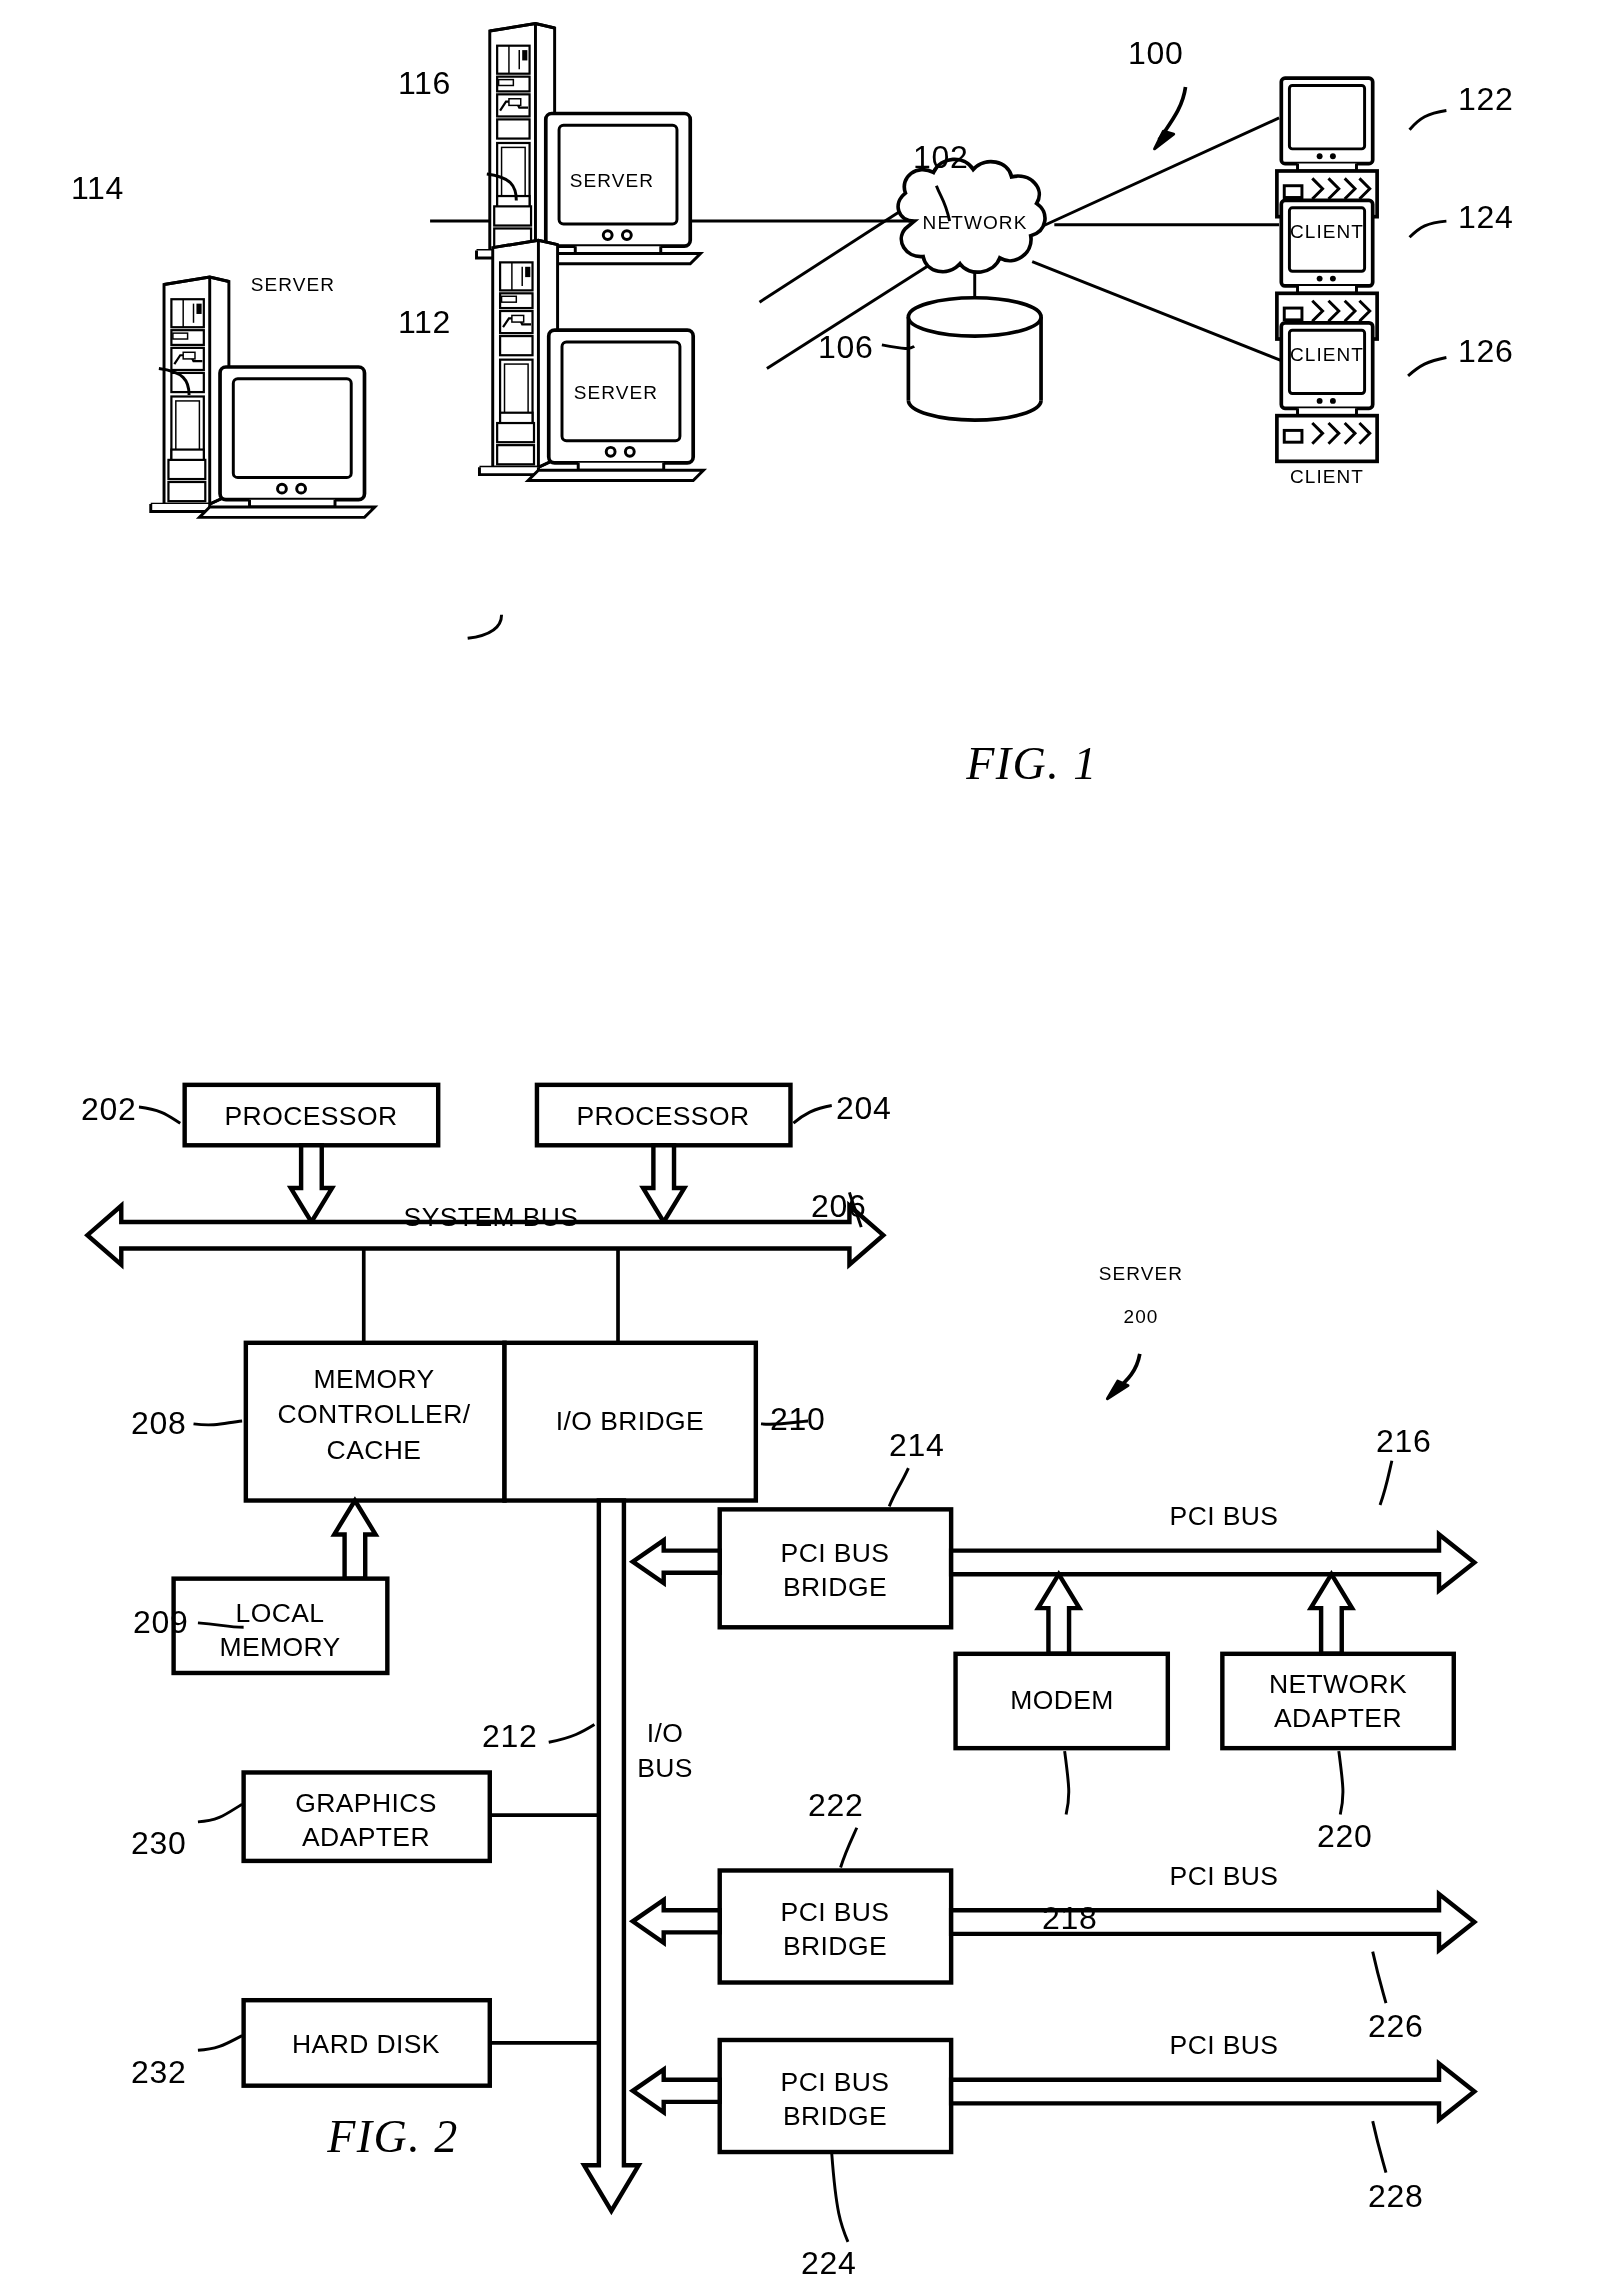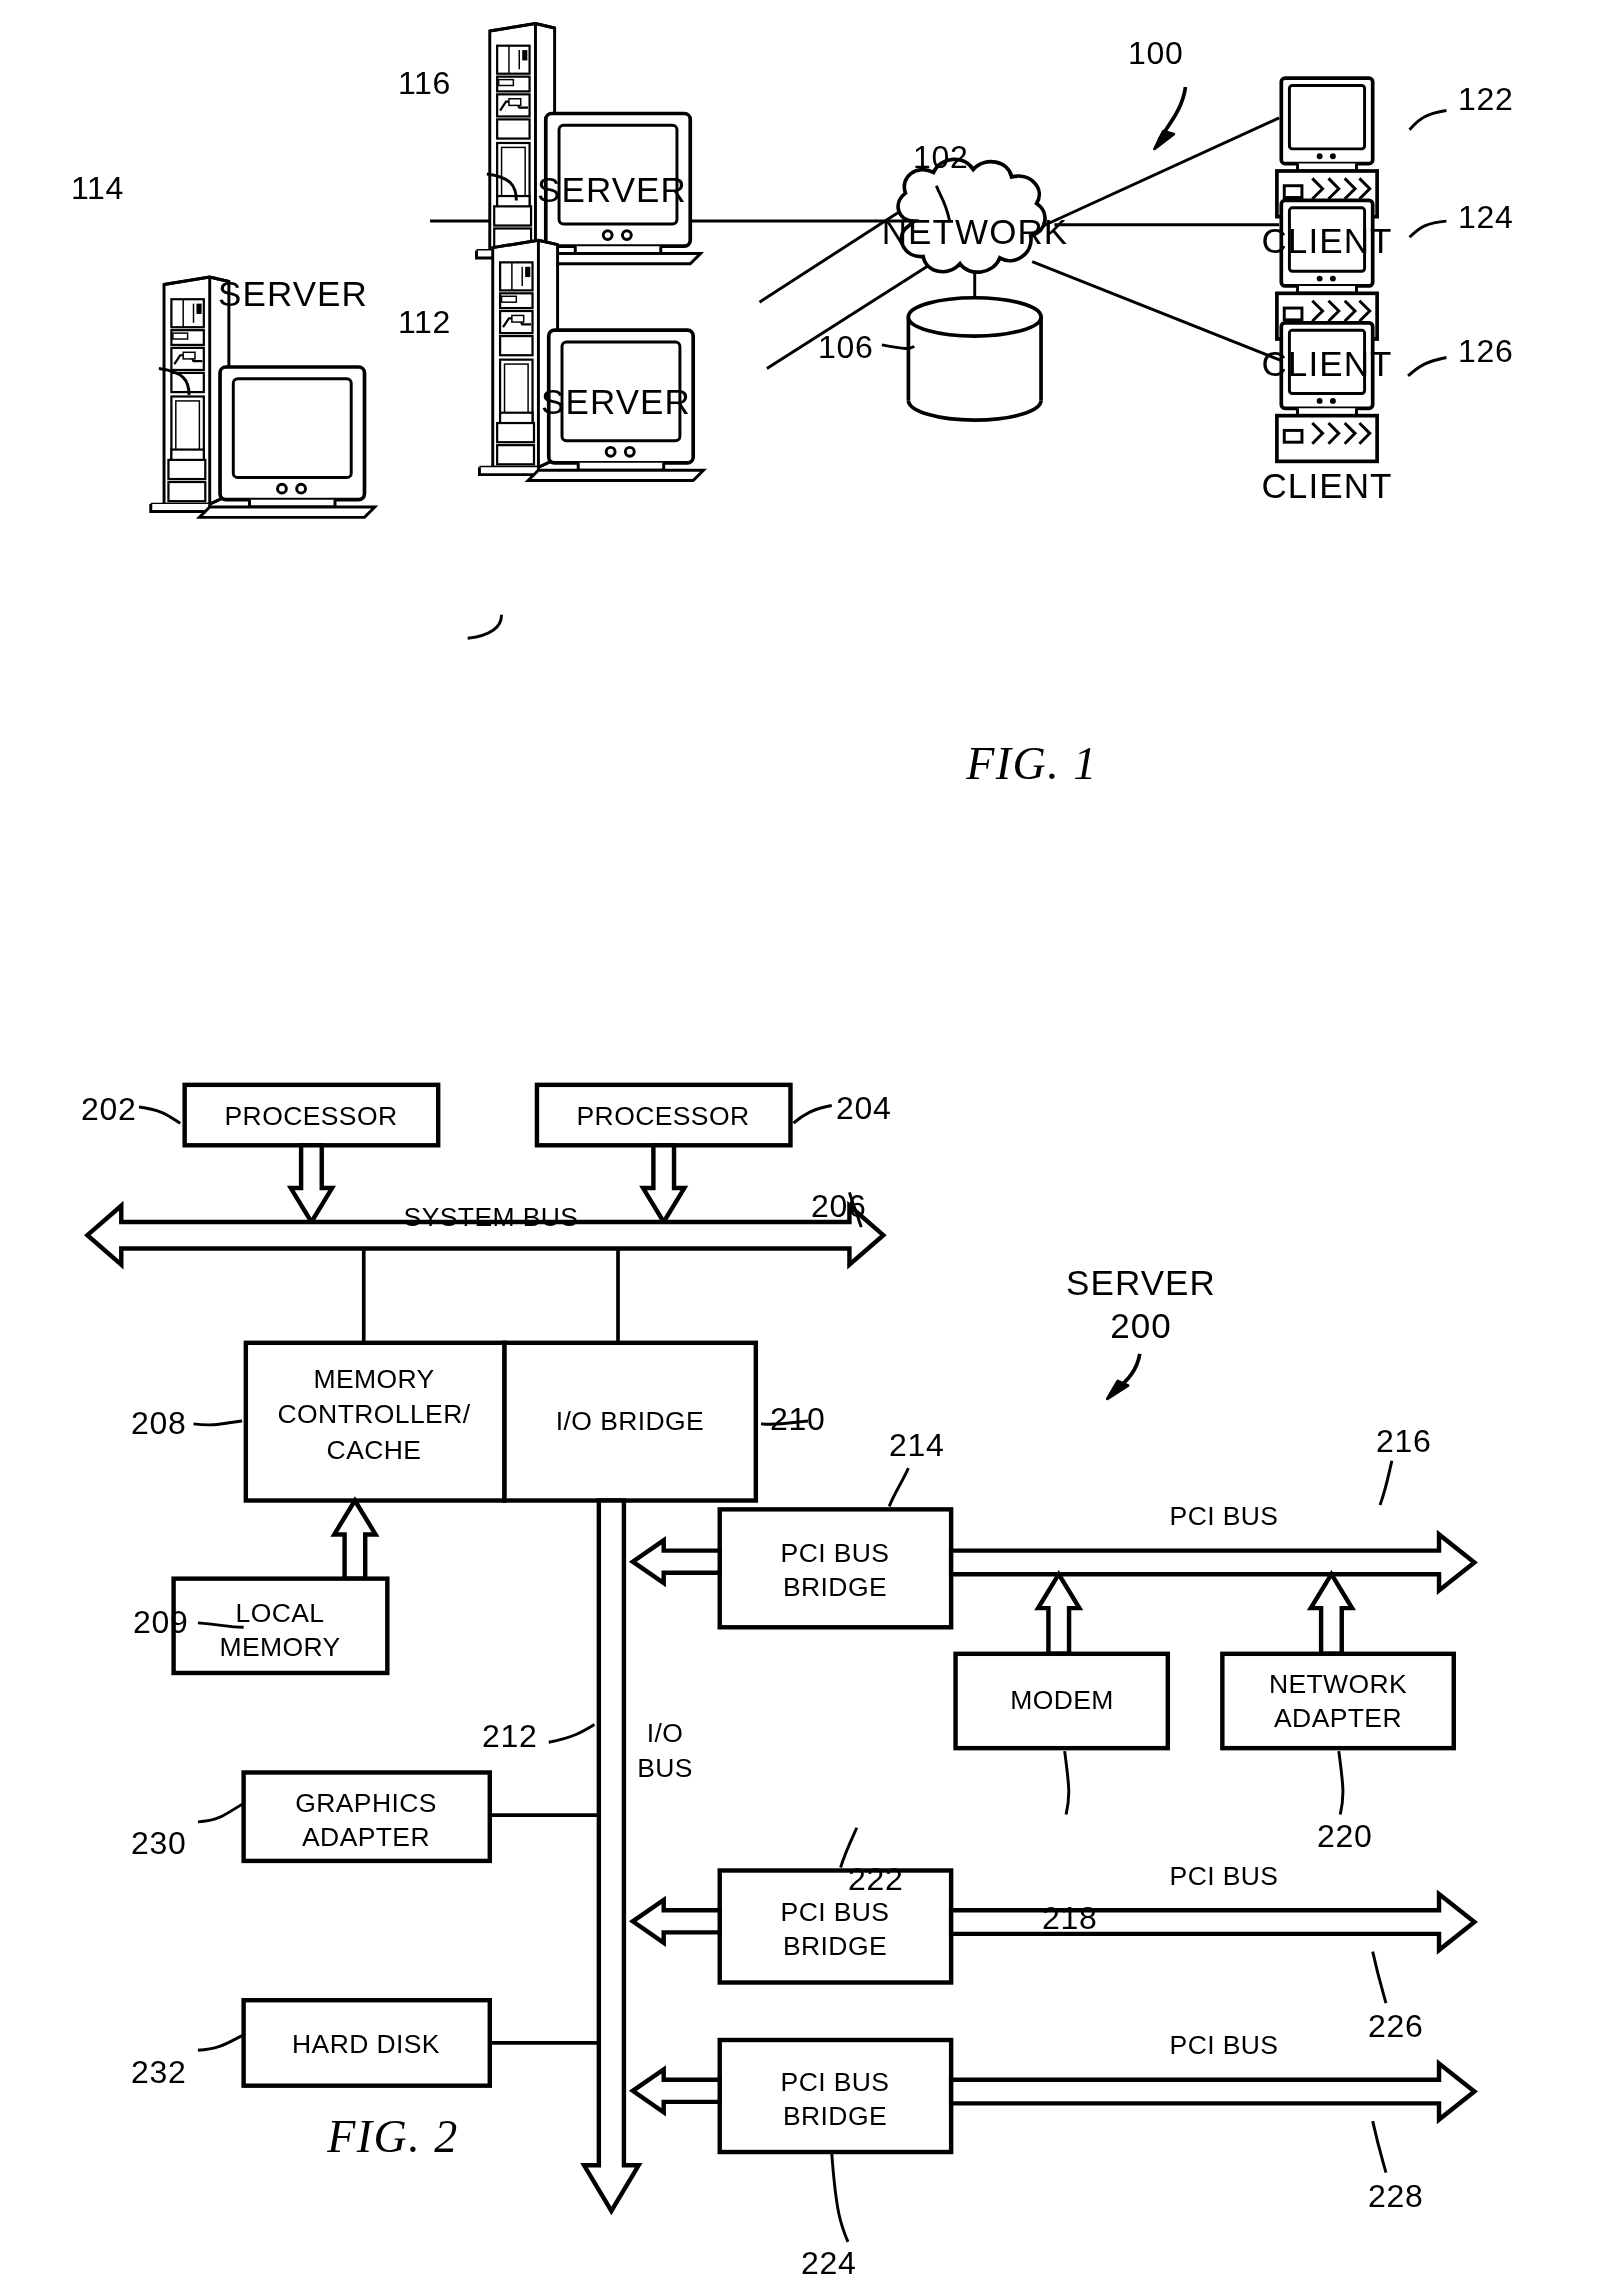--- a/index.html
+++ b/index.html
@@ -33,21 +33,21 @@
     font-weight: 400;
     color: #000;
     white-space: nowrap;
     letter-spacing: 0.4px;
   }
   .ref {
     font-size: 32px;
     letter-spacing: 0.7px;
   }
   .cap {
-    font-size: 35px;
+    font-size: 19px;
     letter-spacing: 1.1px;
   }
   .boxtext {
     font-size: 26.5px;
     text-align: center;
     line-height: 1.18;
     letter-spacing: 0.4px;
   }
   .fig {
     font-family: "Liberation Serif", serif;
@@ -361,21 +361,21 @@
   <div class="lbl boxtext ctr" style="left:1224px; top:1501px;">PCI BUS</div>
   <div class="lbl ref" style="left:1376px; top:1423px;">216</div>
 
   <div class="lbl boxtext ctr" style="left:1062px; top:1685px;">MODEM</div>
   <div class="lbl ref" style="left:1042px; top:1900px;">218</div>
 
   <div class="lbl boxtext ctr" style="left:1338px; top:1669px;">NETWORK</div>
   <div class="lbl boxtext ctr" style="left:1338px; top:1703px;">ADAPTER</div>
   <div class="lbl ref" style="left:1317px; top:1818px;">220</div>
 
-  <div class="lbl ref" style="left:808px; top:1861px;margin-left:40px;">222</div>
+  <div class="lbl ref" style="left:808px; top:1787px;">222</div>
   <div class="lbl boxtext ctr" style="left:835px; top:1897px;">PCI BUS</div>
   <div class="lbl boxtext ctr" style="left:835px; top:1931px;">BRIDGE</div>
 
   <div class="lbl boxtext ctr" style="left:1224px; top:1861px;">PCI BUS</div>
   <div class="lbl ref" style="left:1368px; top:2008px;">226</div>
 
   <div class="lbl ref" style="left:801px; top:2245px;">224</div>
   <div class="lbl boxtext ctr" style="left:835px; top:2067px;">PCI BUS</div>
   <div class="lbl boxtext ctr" style="left:835px; top:2101px;">BRIDGE</div>
 

